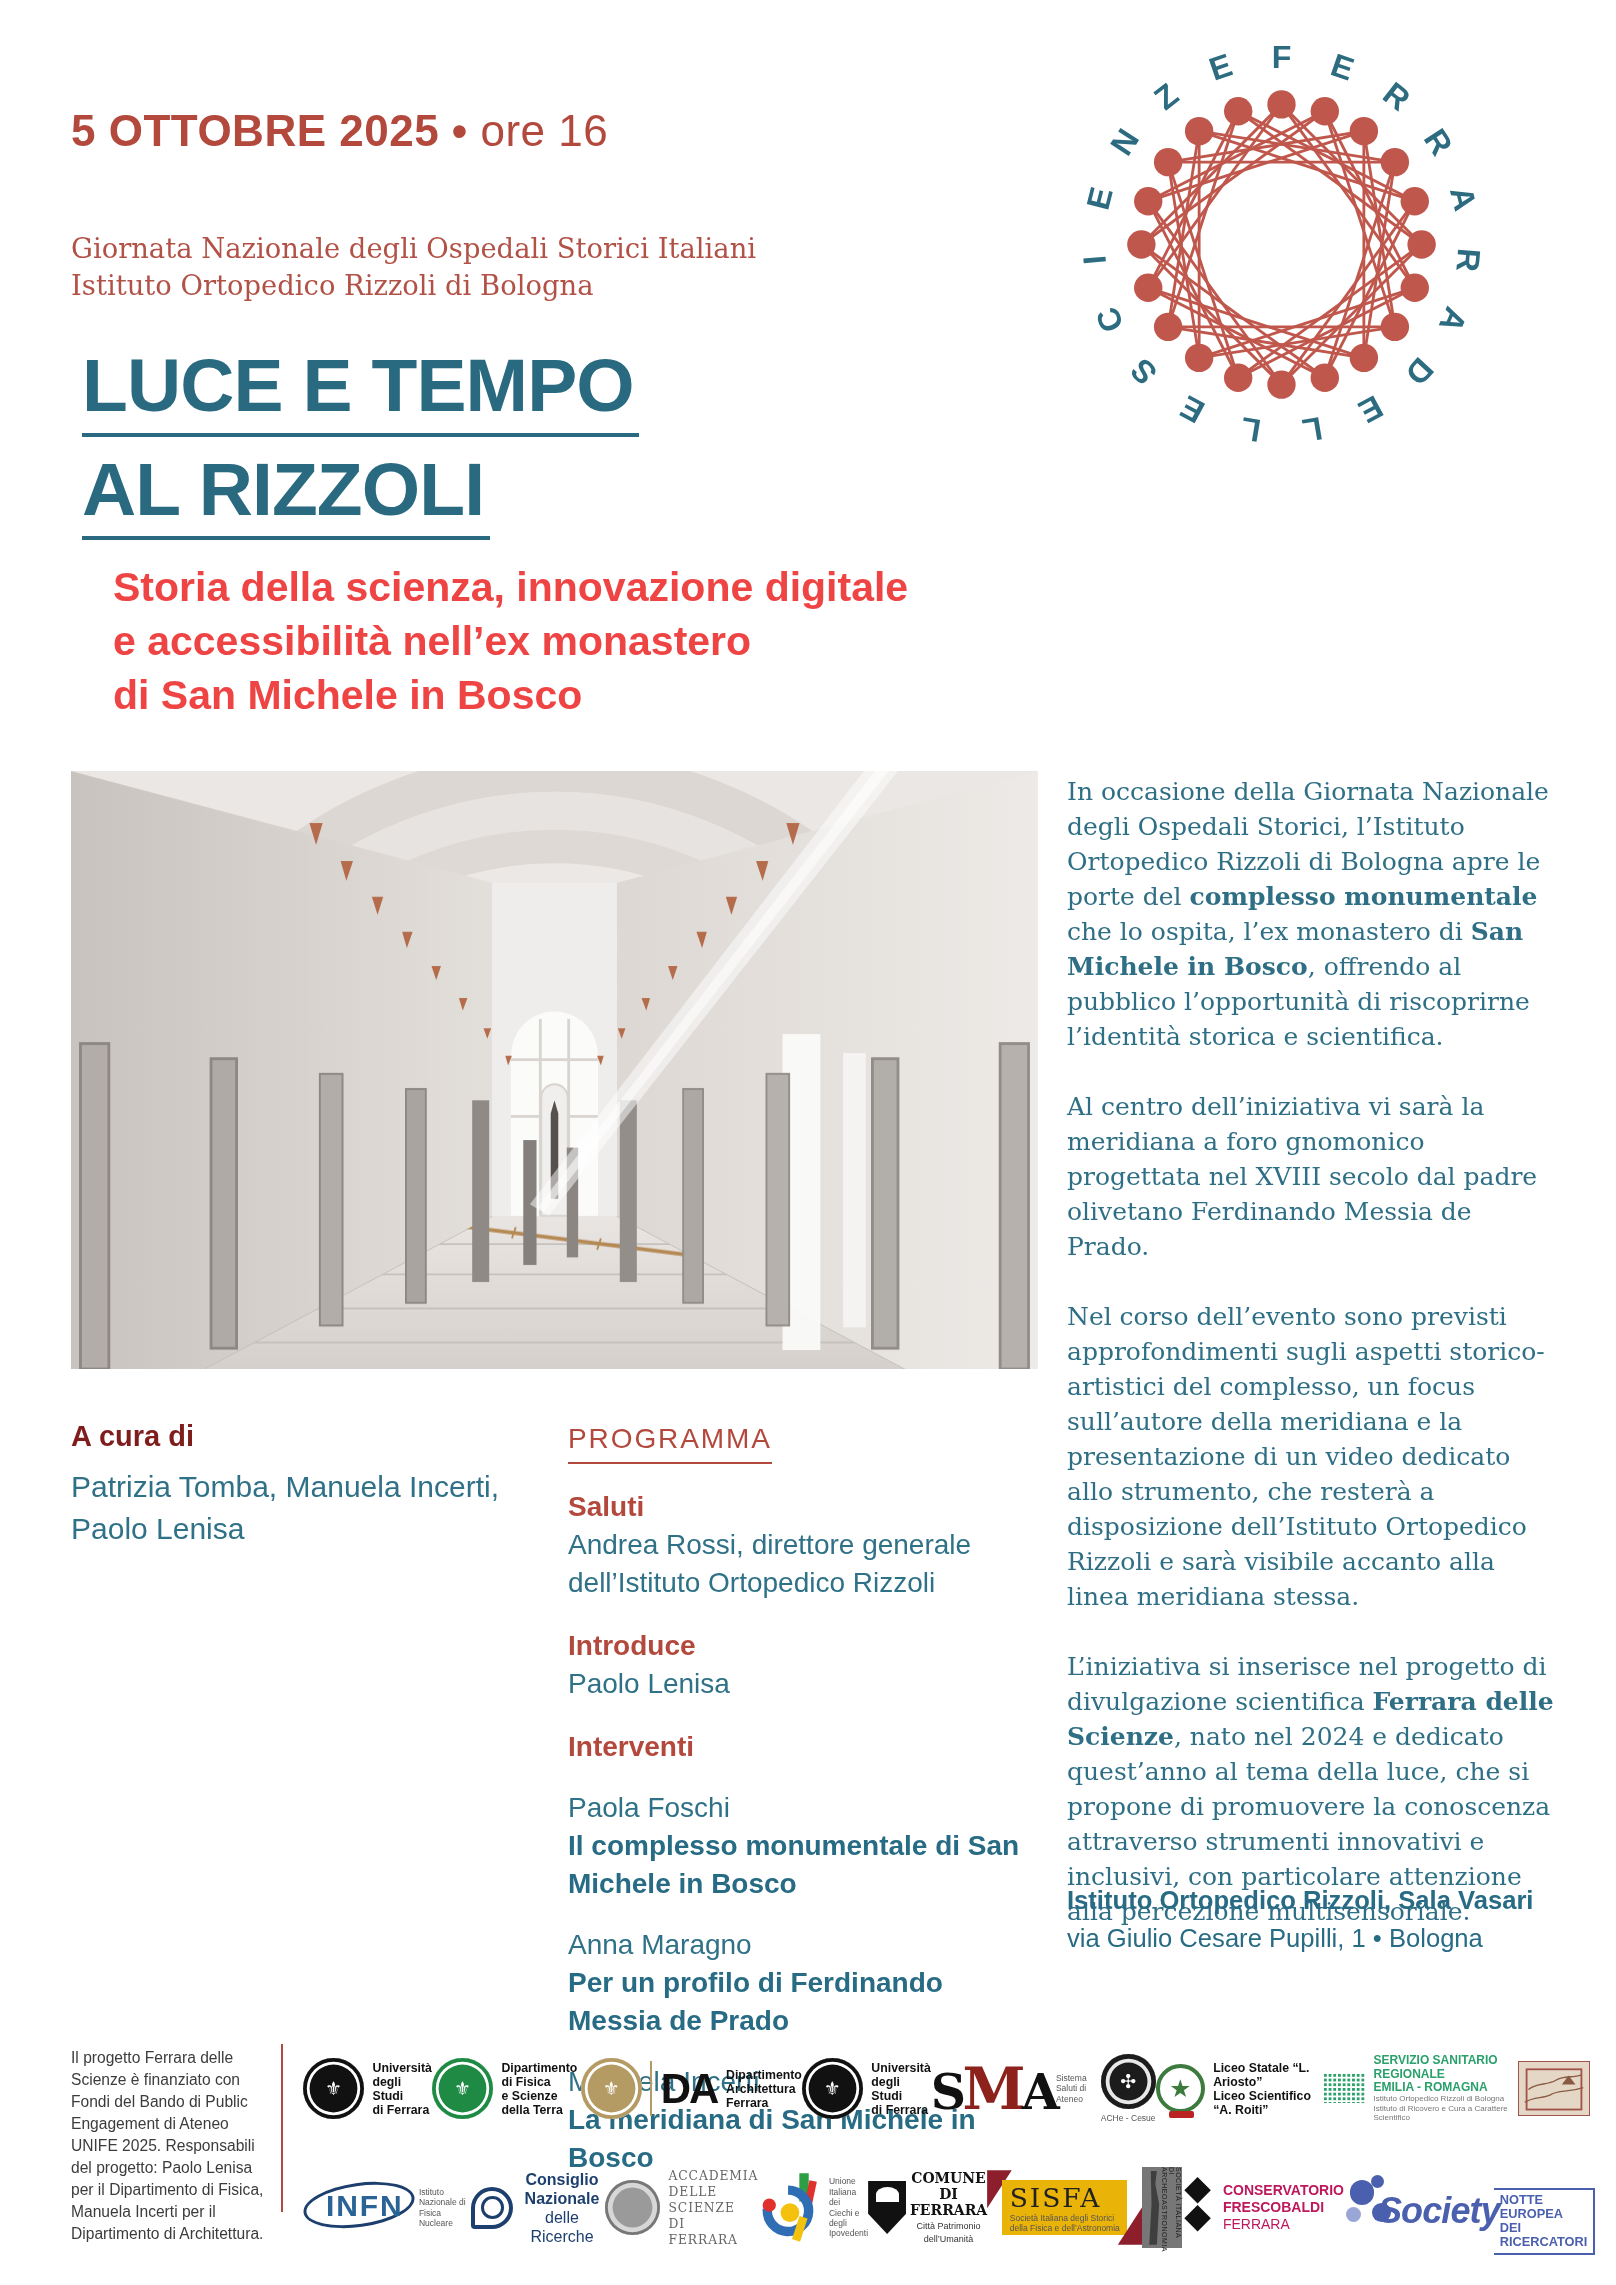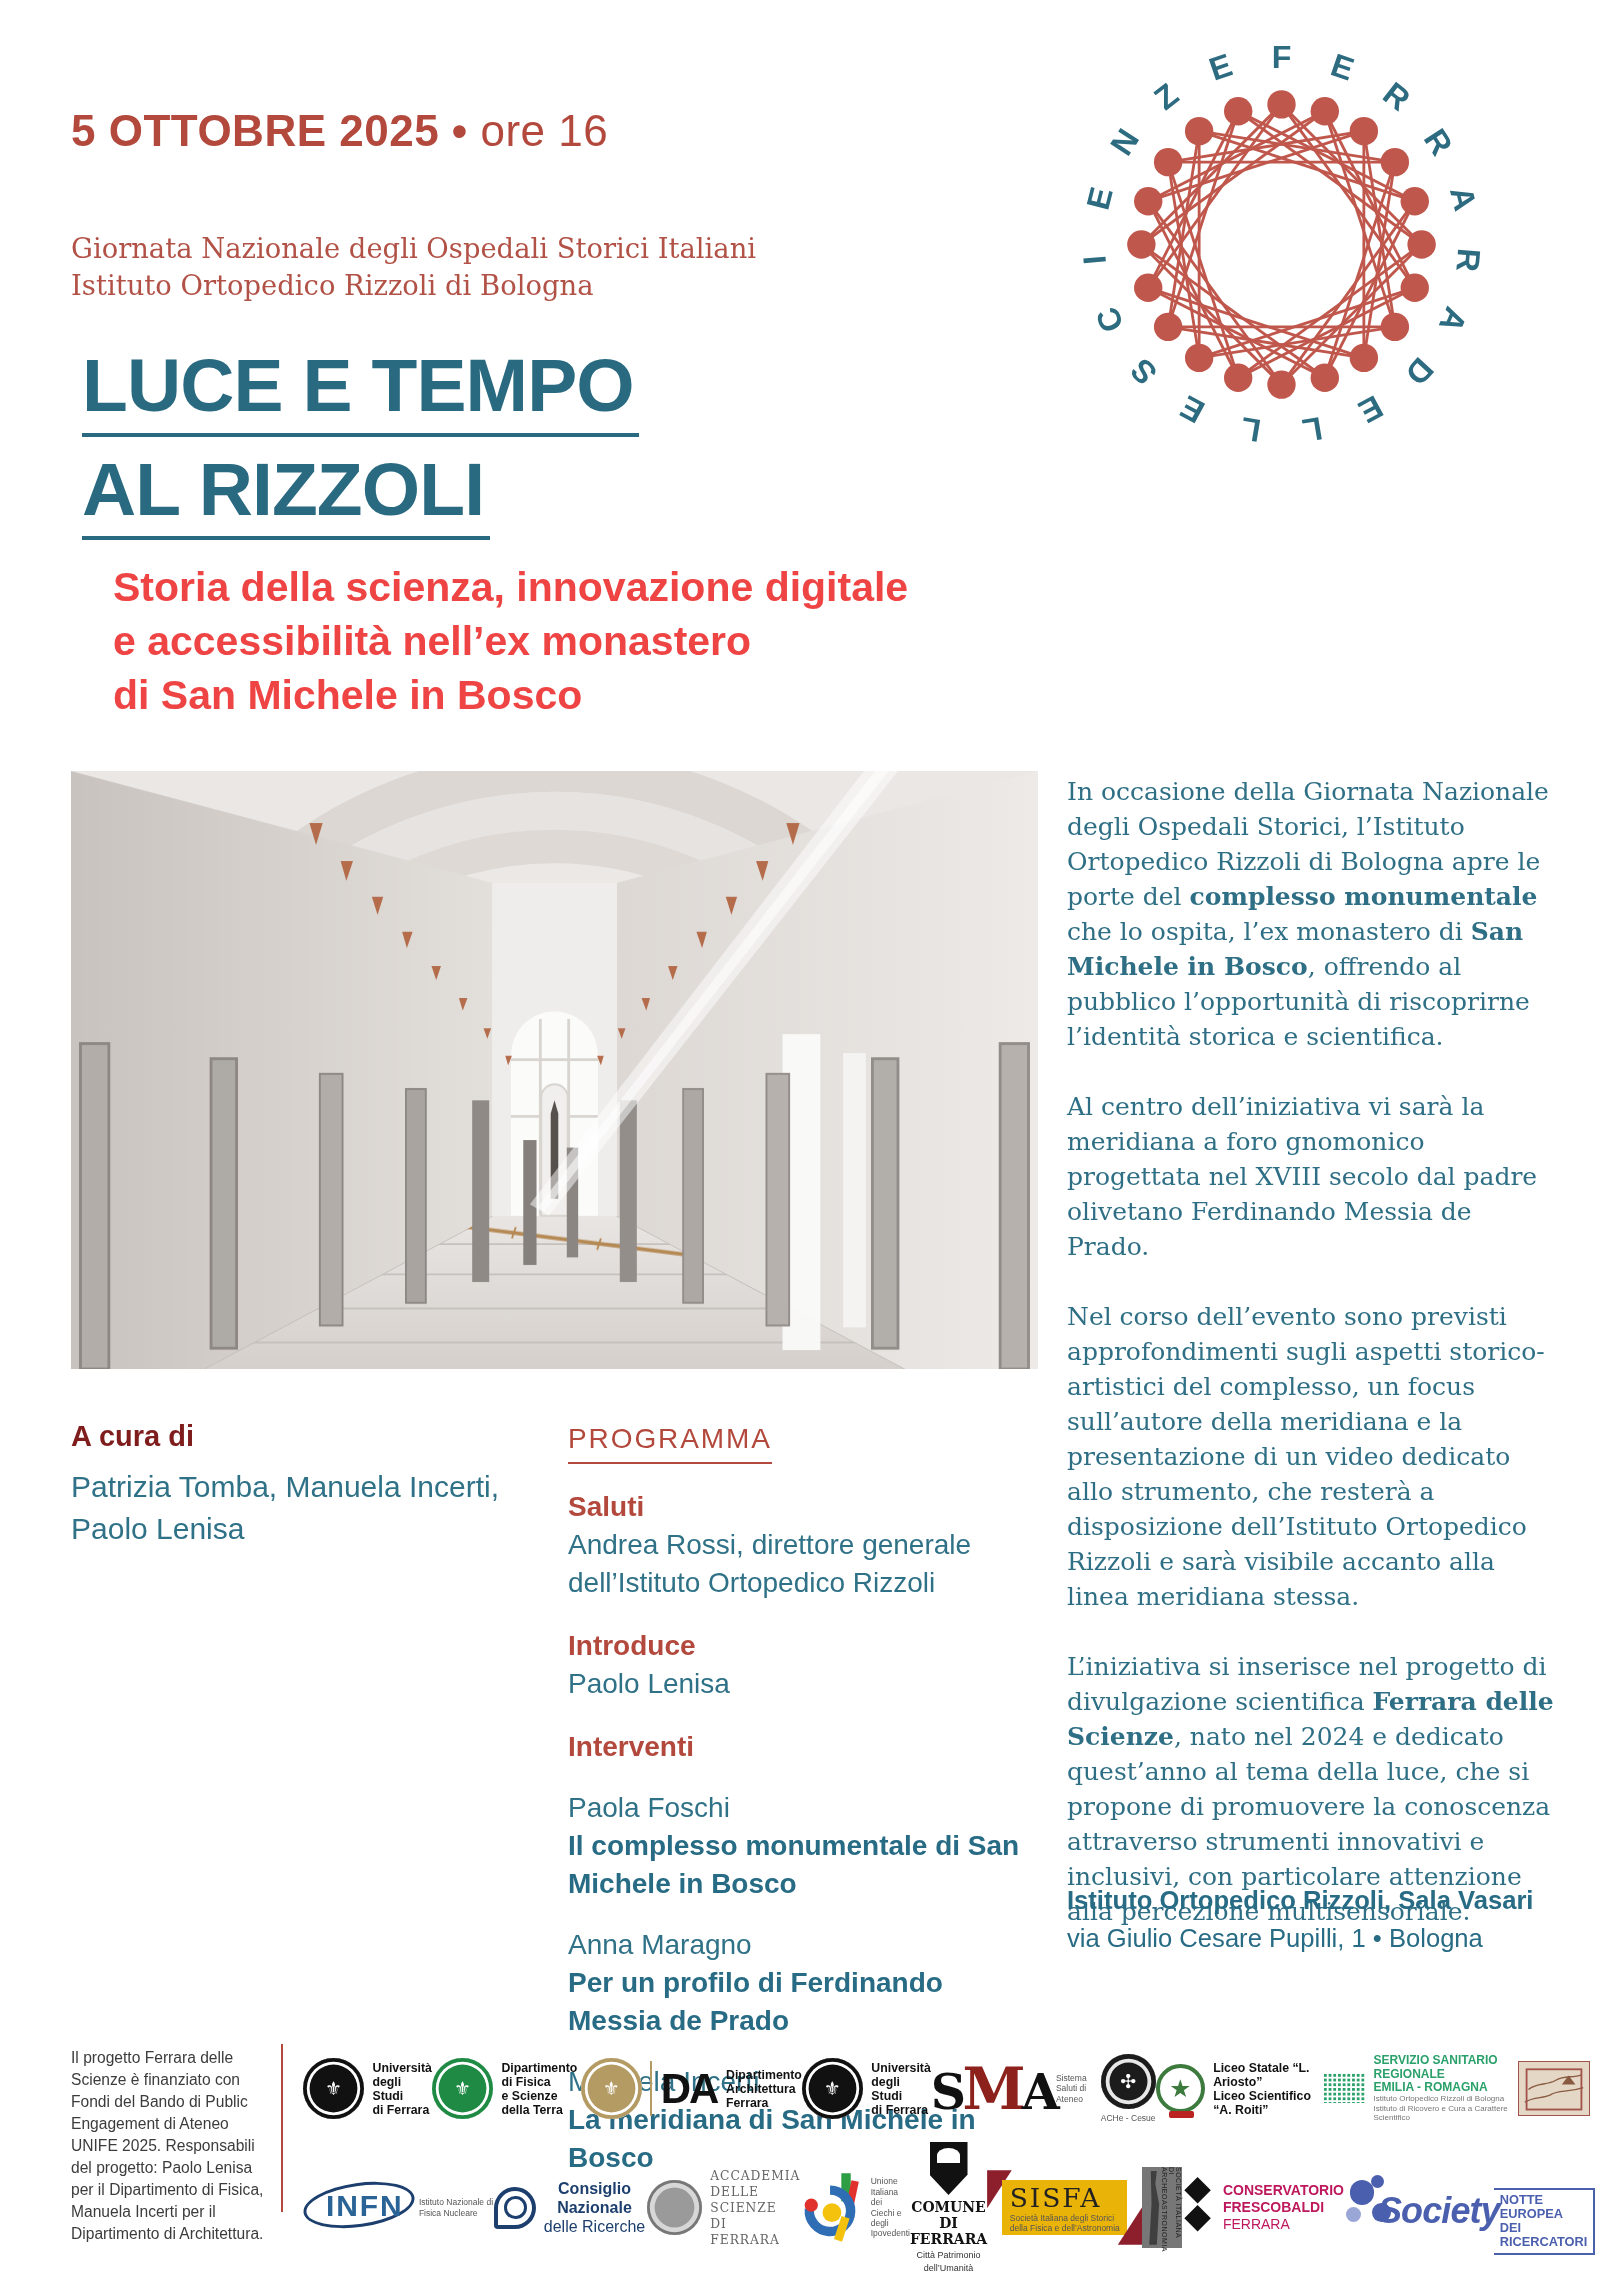--- a/index.html
+++ b/index.html
@@ -465,21 +465,21 @@
           <circle cx="12" cy="36" r="7" fill="#e0312c"></circle>
         </svg>
       </div>
       <div class="cap">
         <div>Unione</div>
           <div>Italiana dei</div>
           <div>Ciechi e degli</div>
           <div>Ipovedenti</div>
       </div>
     </div>
-    <div class="lg" style="flex-direction:column; gap:3.8px;">
+    <div class="lg" style="gap:3.8px;">
       <div class="comune-shield"></div>
       <div class="com-text">
         <div class="l">COMUNE</div>
         <div class="l">DI FERRARA</div>
         <div class="c">Città Patrimonio</div>
         <div class="c">dell’Umanità</div>
       </div>
     </div>
     <div class="sisfa-box">
       <div class="sisfa-inner">

